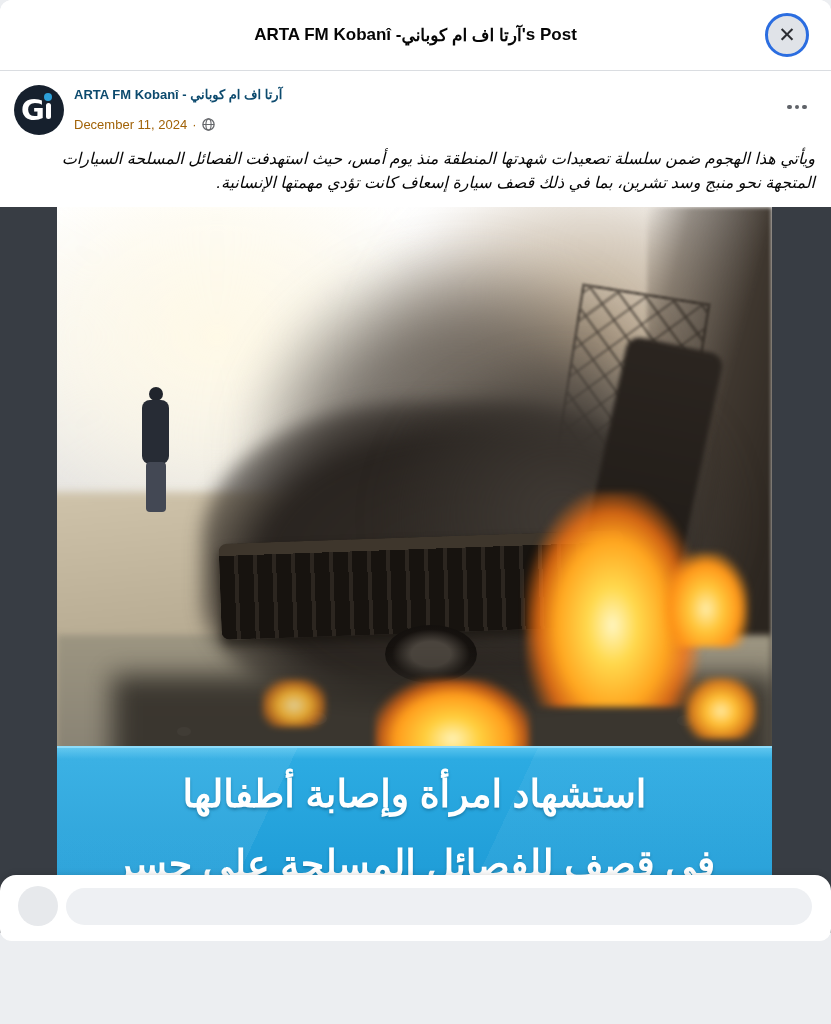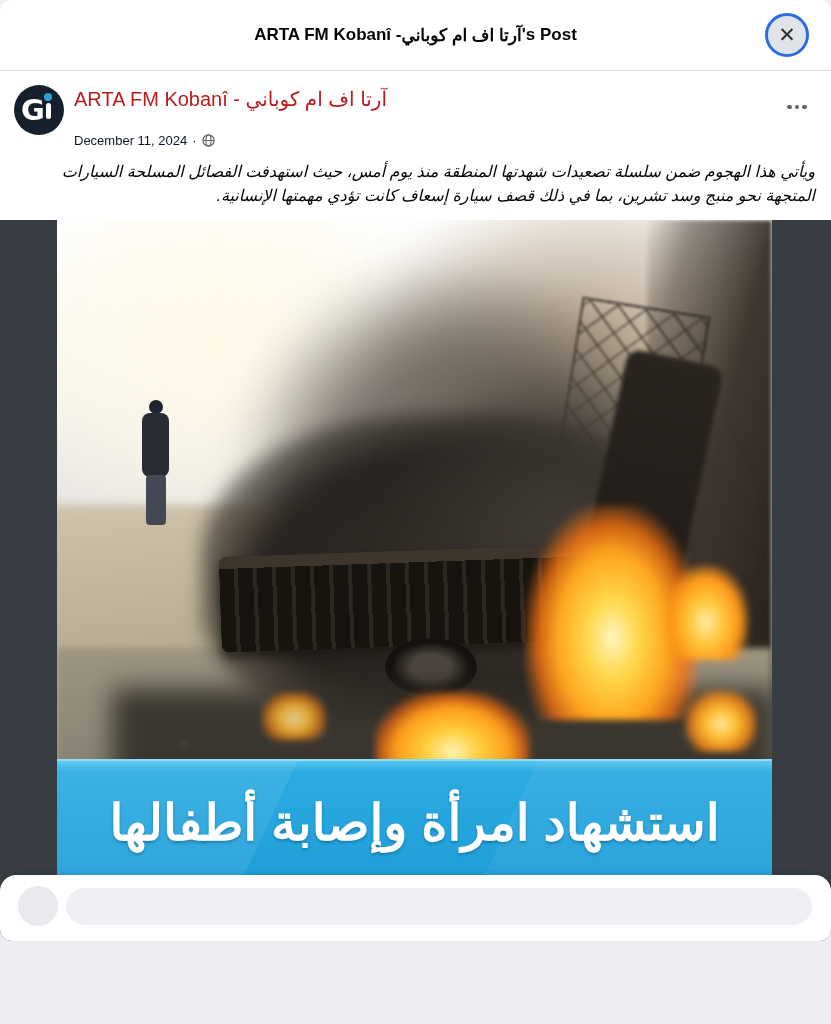--- a/index.html
+++ b/index.html
@@ -68,28 +68,28 @@
     width: 5px; height: 16px; border-radius: 3px;
     background: #ffffff;
   }
   .page-avatar .dot {
     position: absolute; right: 12px; top: 8px;
     width: 8px; height: 8px; border-radius: 50%;
     background: #2d9fd8;
   }
   .head-meta { margin-left: 10px; padding-top: 2px; }
   .page-name {
-    font-size: 20px; font-weight: 400; color: #b91c1c; cursor: pointer;
+    font-size: 13px; font-weight: 700; color: #0c4a6e; cursor: pointer;
     white-space: nowrap;
   }
   .page-name bdi { unicode-bidi: isolate; }
   .post-sub {
-    margin-top: 22px;
+    margin-top: 15px;
     display: flex; align-items: center; gap: 5px;
-    font-size: 13px; color: #0f172a; cursor: pointer;
+    font-size: 13px; color: #a16207; cursor: pointer;
   }
   .globe { display: inline-block; }
   .menu-btn {
     margin-left: auto; margin-top: 8px;
     width: 36px; height: 28px;
     display: flex; align-items: center; justify-content: center; gap: 3px;
     background: none; border: none; cursor: pointer;
   }
   .menu-btn i {
     width: 4.5px; height: 4.5px; border-radius: 50%;
@@ -266,22 +266,22 @@
   .banner {
     left: 0; top: 539px; width: 715px; height: 187px;
     background:
       linear-gradient(115deg, rgba(255,255,255,0.07) 0 30%, transparent 30% 60%, rgba(255,255,255,0.05) 60%),
       linear-gradient(180deg, #56c3ee 0%, #2cabe2 6%, #219fd9 60%, #1e97d2 100%);
     border-top: 2px solid #8edcfa;
     text-align: center;
     direction: rtl;
   }
   .cap1 {
-    padding-top: 36px;
-    font-size: 50px; line-height: 52px; font-weight: 700;
+    padding-top: 20px;
+    font-size: 38px; line-height: 52px; font-weight: 700;
     color: #ffffff;
     text-shadow: 0 2px 3px rgba(0,60,90,0.35);
   }
   .cap2 {
     margin-top: 18px;
     font-size: 38px; line-height: 52px; font-weight: 700;
     color: #ffffff;
     text-shadow: 0 2px 3px rgba(0,60,90,0.35);
   }
 

